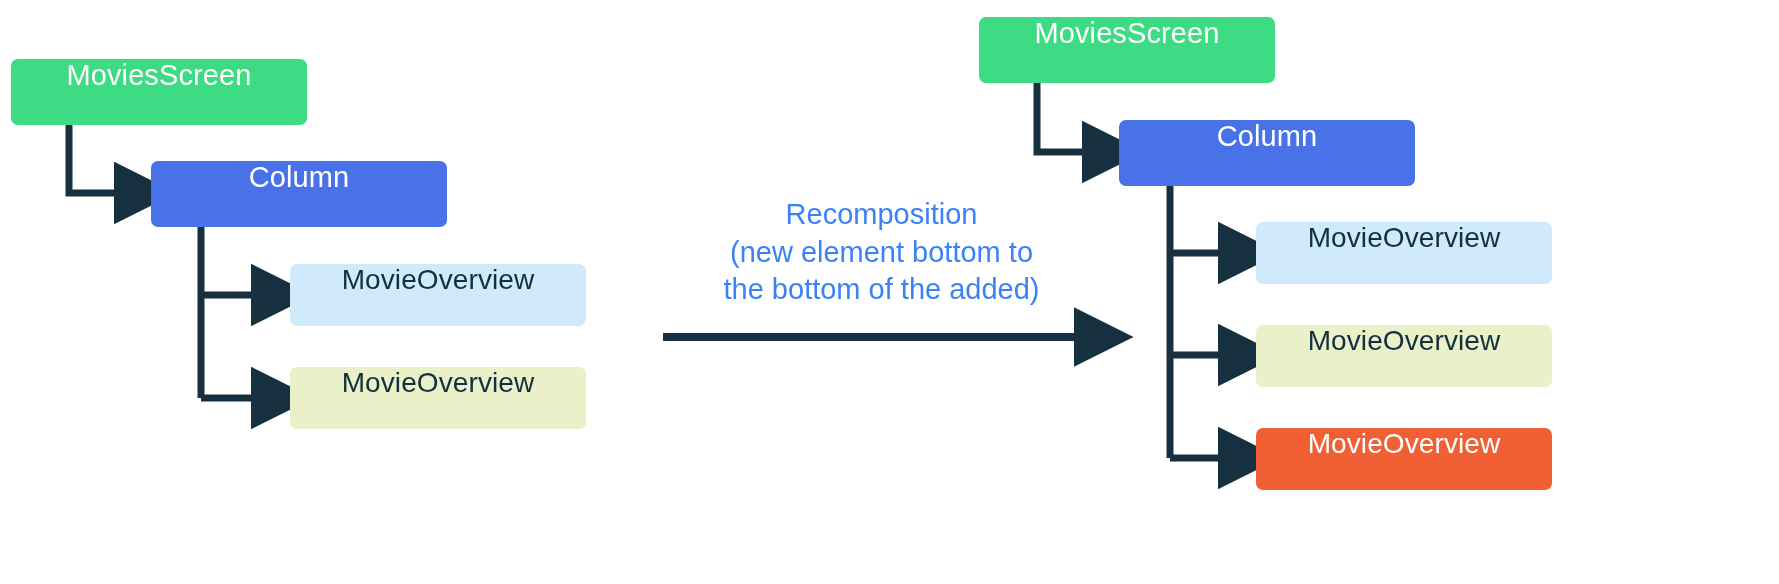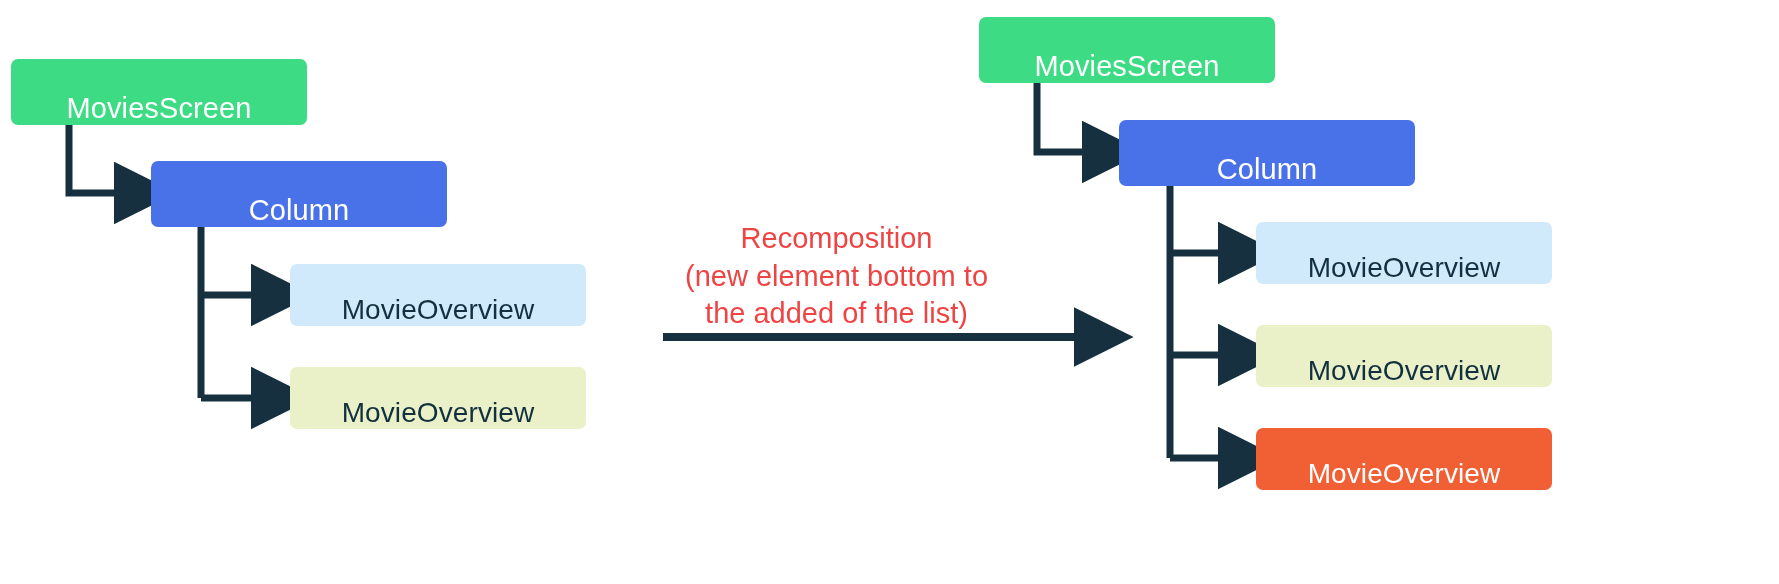--- a/index.html
+++ b/index.html
@@ -10,21 +10,21 @@
     overflow:hidden;
     position:relative;
   }
   .stage{position:absolute;inset:0;}
 
   .node{
     position:absolute;
     box-sizing:border-box;
     border-radius:7px;
     display:flex;
-    align-items:flex-end;
+    align-items:flex-start;
     justify-content:center;
     font-weight:400;
     letter-spacing:.1px;
     white-space:nowrap;
   }
 
   .lbl{pointer-events:none;}
 
   
   .annot{
@@ -87,24 +87,24 @@
   </div>
 
   <div class="node" style="left:290px;top:264px;width:296px;height:62px;background:#d0eafc;">
     <span class="lbl" style="color:#12303d;font-size:28px;">MovieOverview</span>
   </div>
 
   <div class="node" style="left:290px;top:367px;width:296px;height:62px;background:#eaf0c8;">
     <span class="lbl" style="color:#12303d;font-size:28px;">MovieOverview</span>
   </div>
 
-  <div class="annot" style="left:564px;top:196px;width:545px;color:#ef4444;font-size:29px;margin-top:24px;">
+  <div class="annot" style="left:609px;top:196px;width:545px;color:#3b82f6;font-size:29px;">
     <div>Recomposition</div>
     <div>(new element bottom to</div>
-    <div>the added of the list)</div>
+    <div>the bottom of the added)</div>
   </div>
 
   <div class="node" style="left:979px;top:17px;width:296px;height:66px;background:#3ddc84;">
     <span class="lbl" style="color:#ffffff;font-size:29px;">MoviesScreen</span>
   </div>
 
   <div class="node" style="left:1119px;top:120px;width:296px;height:66px;background:#4a72e8;">
     <span class="lbl" style="color:#ffffff;font-size:29px;">Column</span>
   </div>
 

